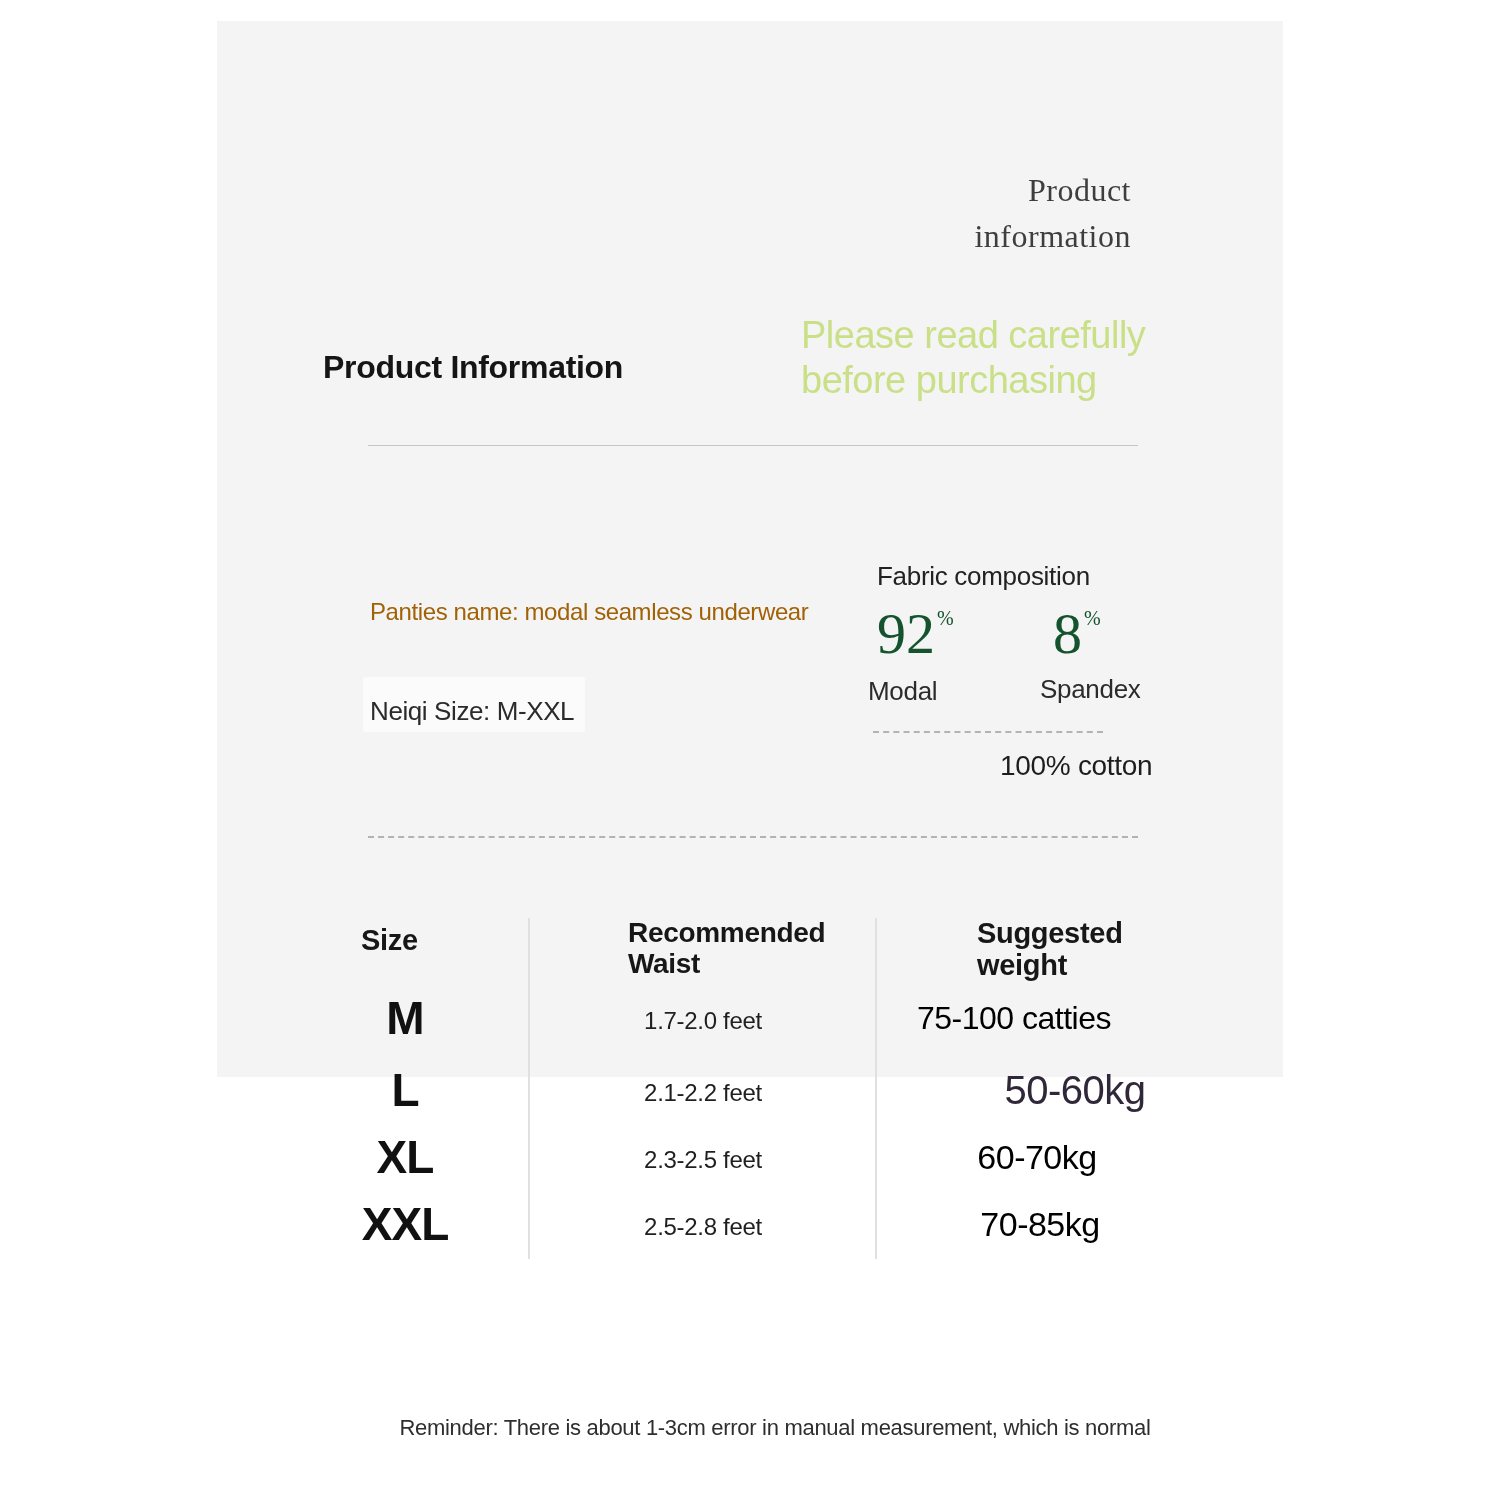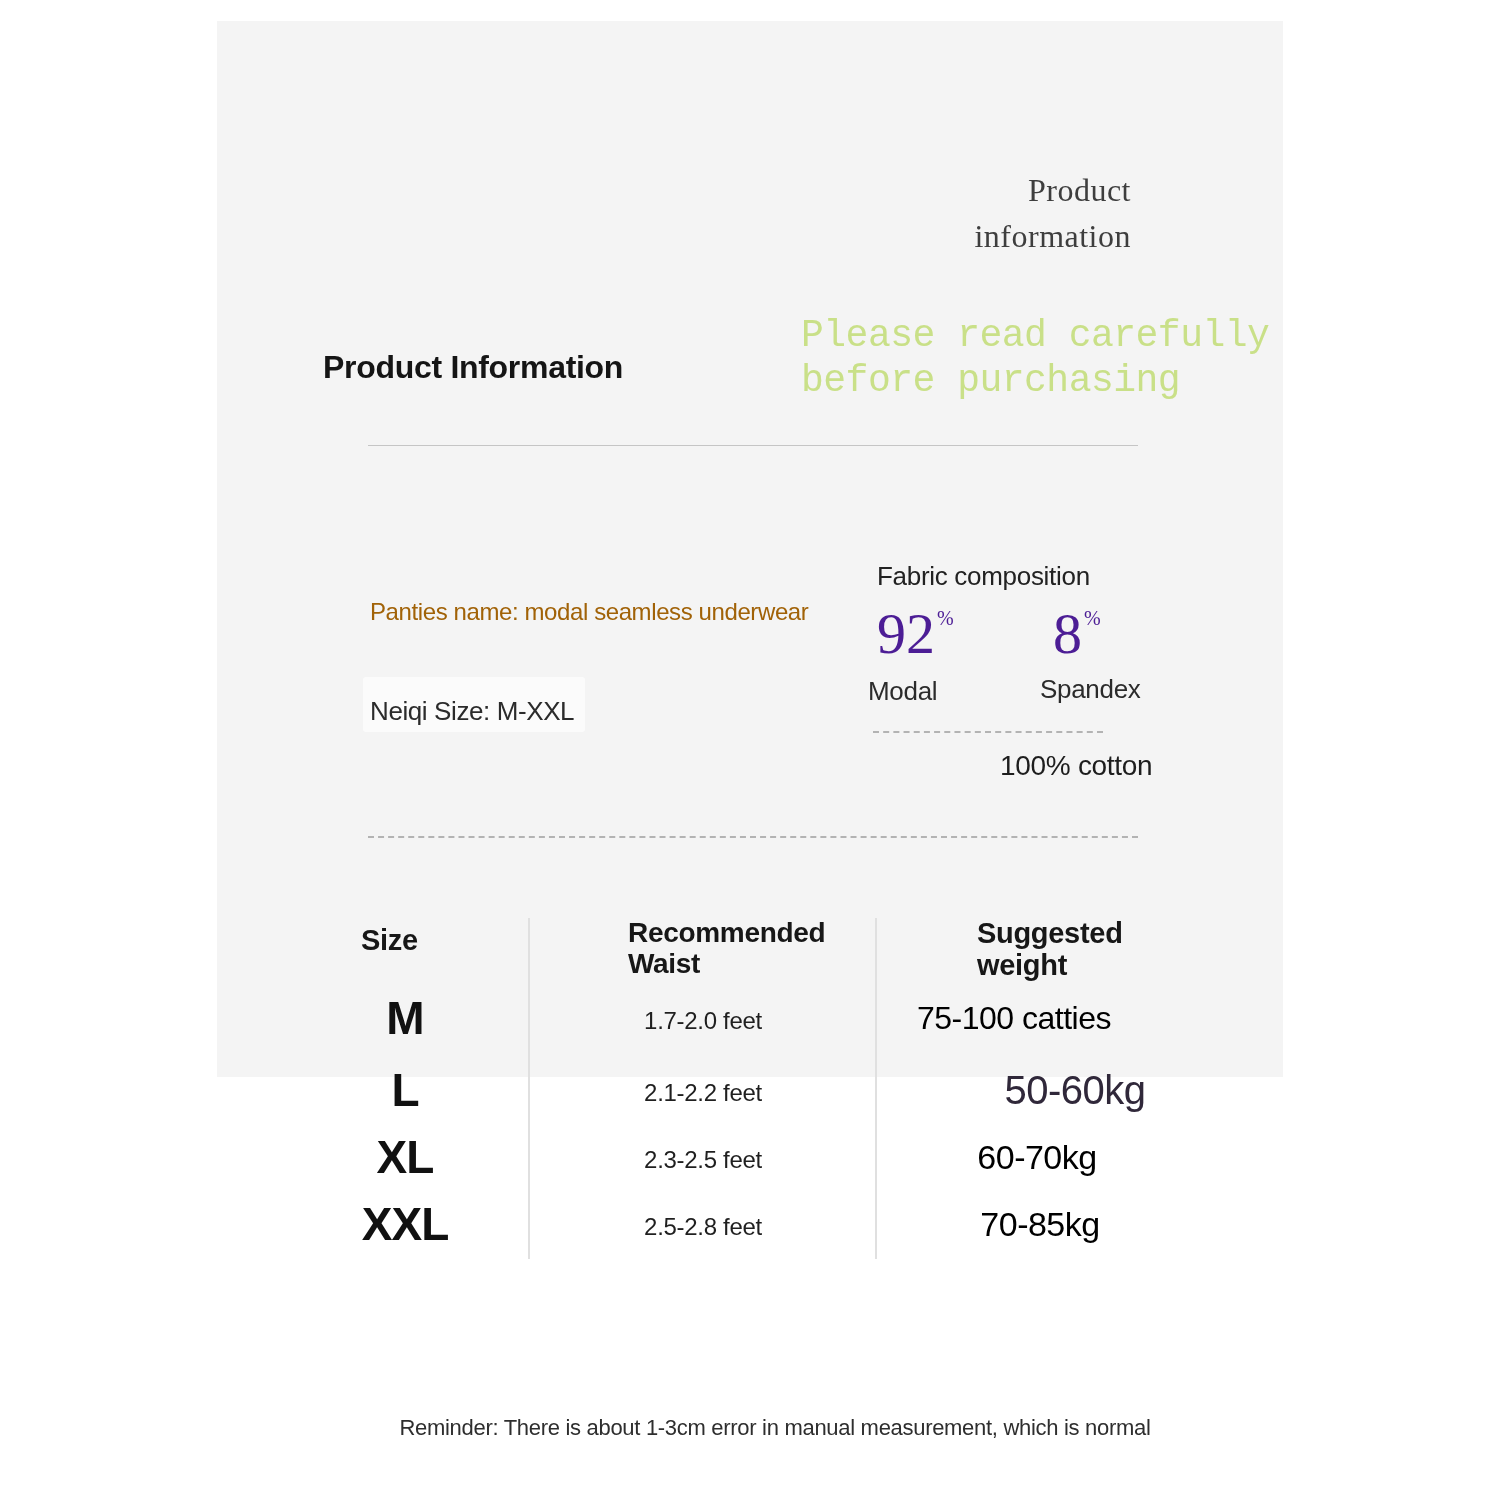--- a/index.html
+++ b/index.html
@@ -28,33 +28,32 @@
 
   
   .heading {
     left:106px; top:328px; margin:0;
     font-size:32px; font-weight:600; color:#151515; letter-spacing:-0.3px;
   }
   .notice {
     left:584px; top:292px;
     font-size:38px; line-height:45px; letter-spacing:-0.5px;
     color:var(--accent-green,#c9e088);
-    font-family:Liberation Mono, monospace;
   }
 
   .rule { left:151px; top:424px; width:770px; height:1px; background:#c5c5c5; }
 
   
   .product-name { left:153px; top:577px; font-size:24px; letter-spacing:-0.4px; color:#a16207; }
   .size-box { left:146px; top:656px; width:222px; height:55px; background:rgba(255,255,255,0.65); border-radius:3px; }
   .product-size { left:153px; top:675px; font-size:26px; letter-spacing:-0.4px; color:#2b2b2b; }
 
   
   .fabric-title { left:660px; top:540px; font-size:26px; font-weight:500; letter-spacing:-0.3px; color:#222; }
-  .comp { top:584px; font-family:"Liberation Serif","DejaVu Serif",serif; color:#4c1d95; }
+  .comp { top:584px; font-family:"Liberation Serif","DejaVu Serif",serif; color:#14532d; }
   .comp .val { font-size:58px; line-height:1; }
   .comp .pct { font-size:20px; position:relative; top:-28px; left:2px; }
   .comp-0 { left:660px; }
   .comp-1 { left:836px; }
   .comp-name { font-size:26px; color:#2b2b2b; letter-spacing:-0.3px; }
   .comp-name-0 { left:651px; top:655px; }
   .comp-name-1 { left:823px; top:653px; }
 
   .dash { border-top:2px dashed #b3b3b3; height:0; }
   .dash-1 { left:656px; top:710px; width:230px; }

